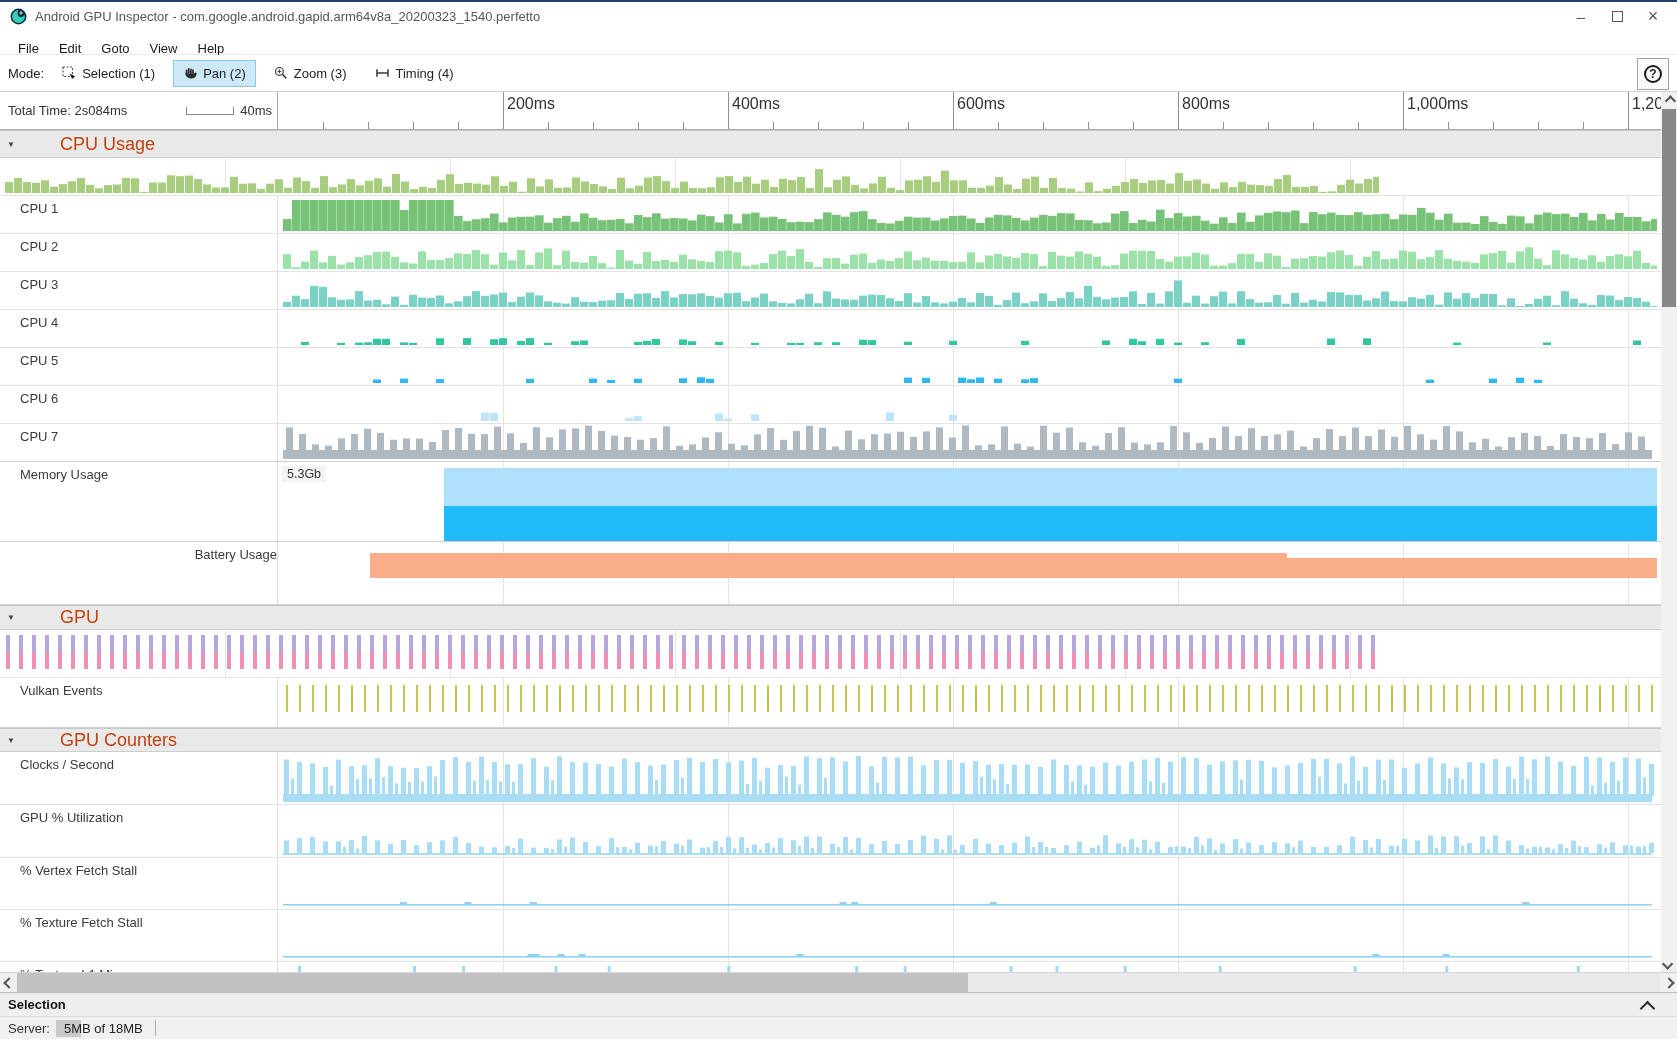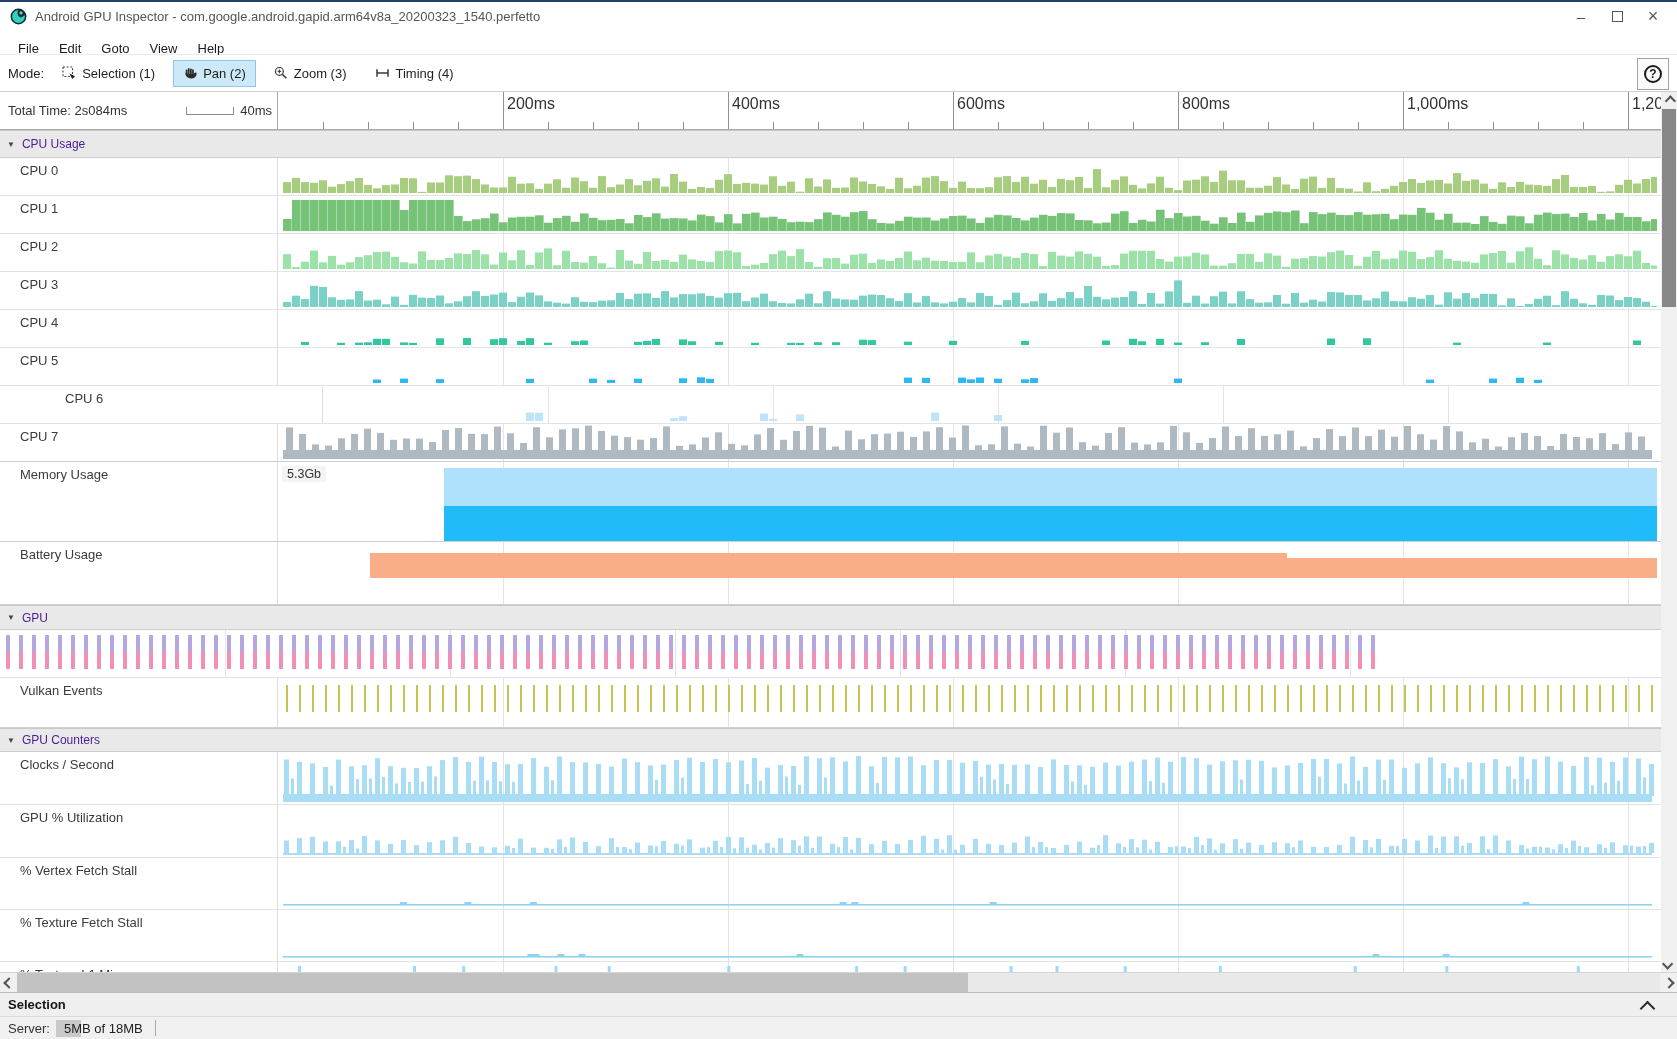--- a/index.html
+++ b/index.html
@@ -37,21 +37,21 @@
   .Mtick{position:absolute;top:0;bottom:0;width:1px;background:#909090;}
   .Mlabel{position:absolute;top:3px;font-size:16px;color:#333;white-space:nowrap;}
   
   .tracks{position:absolute;top:130px;left:0;width:1661px;height:842px;overflow:hidden;background:#fff;}
   .trow{display:flex;width:100%;box-sizing:border-box;border-bottom:1px solid #e3e3e3;}
   .trow.majorsep{border-bottom:1px solid #cfcfcf;}
   .trow .lbl{width:278px;box-sizing:border-box;padding:5px 0 0 20px;font-size:13px;color:#3b3b3b;border-right:1px solid #dedede;background:#fff;}
   .trow .chart{flex:1;position:relative;background:#fff;overflow:hidden;}
   .secrow{display:flex;align-items:center;background:#e9e9e9;border-top:1px solid #c9c9c9;border-bottom:1px solid #cdcdcd;box-sizing:border-box;padding-left:7px;width:100%;}
   .secrow .caret{font-size:8px;color:#444;margin-right:7px;}
-  .secrow .sectitle{font-size:12px;color:#4c1d95;}
+  .secrow .sectitle{font-size:18px;color:#c2410c;margin-left:38px;}
   .grid{position:absolute;top:0;bottom:0;width:1px;background:#e4e4e4;}
   .trackviz{position:absolute;top:0;left:0;}
   .memchip{position:absolute;left:4px;top:4px;background:#f4f4f4;padding:1px 5px;font-size:12.5px;color:#333;}
   
   .vscroll{position:absolute;top:92px;left:1661px;width:16px;height:880px;background:#f0f0f0;}
   .vthumb{position:absolute;top:17px;left:1px;right:1px;height:198px;background:#878787;}
   .hscroll{position:absolute;top:972px;left:0;width:1677px;height:20px;background:#e9e9e9;border-top:1px solid #d4d4d4;box-sizing:border-box;}
   .hthumb{position:absolute;left:17px;top:0;bottom:0;width:951px;background:#c2c2c2;}
   .sarr{position:absolute;display:flex;align-items:center;justify-content:center;background:#f0f0f0;}
   .chev{width:6px;height:6px;border-top:2px solid #565656;border-right:2px solid #565656;display:block;}
@@ -200,21 +200,20 @@
         <span class="Mlabel" style="left: 1354px;">1,200ms</span>
       </div>
   </div>
 
   <div class="tracks">
       <div class="secrow" style="height: 28px;">
         <span class="caret">▼</span>
         <span class="sectitle">CPU Usage</span>
       </div>
       <div class="trow" style="height: 38px;">
-        <div class="lbl">CPU 0</div>
         <div class="chart">
           <div class="grid" style="left: 225px;"></div>
           <div class="grid" style="left: 450px;"></div>
           <div class="grid" style="left: 675px;"></div>
           <div class="grid" style="left: 900px;"></div>
           <div class="grid" style="left: 1125px;"></div>
           <div class="grid" style="left: 1350px;"></div>
           <svg class="trackviz" width="1379" height="37" xmlns="http://www.w3.org/2000/svg">
             <rect x="5" y="24.1" width="8" height="10.9" fill="#a6ce7e"></rect>
             <rect x="14" y="19.9" width="8" height="15.1" fill="#a6ce7e"></rect>
@@ -957,21 +956,21 @@
             <rect x="743" y="31.3" width="8" height="3.7" fill="#2eb8f1"></rect>
             <rect x="752" y="30.1" width="8" height="4.9" fill="#2eb8f1"></rect>
             <rect x="896" y="30.6" width="8" height="4.4" fill="#2eb8f1"></rect>
             <rect x="1148" y="31.6" width="8" height="3.4" fill="#2eb8f1"></rect>
             <rect x="1211" y="30.6" width="8" height="4.4" fill="#2eb8f1"></rect>
             <rect x="1238" y="29.7" width="8" height="5.3" fill="#2eb8f1"></rect>
             <rect x="1256" y="31.8" width="8" height="3.2" fill="#2eb8f1"></rect>
           </svg>
         </div>
       </div>
-      <div class="trow" style="height: 38px; padding-left: 45px;">
+      <div class="trow" style="height: 38px;">
         <div class="lbl">CPU 6</div>
         <div class="chart">
           <div class="grid" style="left: 225px;"></div>
           <div class="grid" style="left: 450px;"></div>
           <div class="grid" style="left: 675px;"></div>
           <div class="grid" style="left: 900px;"></div>
           <div class="grid" style="left: 1125px;"></div>
           <div class="grid" style="left: 1350px;"></div>
           <svg class="trackviz" width="1379" height="37" xmlns="http://www.w3.org/2000/svg">
             <rect x="203" y="26.5" width="8" height="8.5" fill="#bfe4f9"></rect>
@@ -1114,21 +1113,21 @@
           <div class="grid" style="left: 900px;"></div>
           <div class="grid" style="left: 1125px;"></div>
           <div class="grid" style="left: 1350px;"></div>
           <svg class="trackviz" width="1379" height="79" xmlns="http://www.w3.org/2000/svg">
             <rect x="166" y="6" width="1213" height="38" fill="#aee2fc"></rect>
             <rect x="166" y="44" width="1213" height="35" fill="#22bbfa"></rect>
           </svg>
           <span class="memchip">5.3Gb</span>
         </div>
       </div>
-      <div class="trow majorsep" style="height: 63px;">
+      <div class="trow majorsep" style="height: 63px; text-align: right;">
         <div class="lbl">Battery Usage</div>
         <div class="chart">
           <div class="grid" style="left: 225px;"></div>
           <div class="grid" style="left: 450px;"></div>
           <div class="grid" style="left: 675px;"></div>
           <div class="grid" style="left: 900px;"></div>
           <div class="grid" style="left: 1125px;"></div>
           <div class="grid" style="left: 1350px;"></div>
           <svg class="trackviz" width="1379" height="62" xmlns="http://www.w3.org/2000/svg">
             <rect x="92" y="11" width="917" height="25" fill="#f9ad88"></rect>

